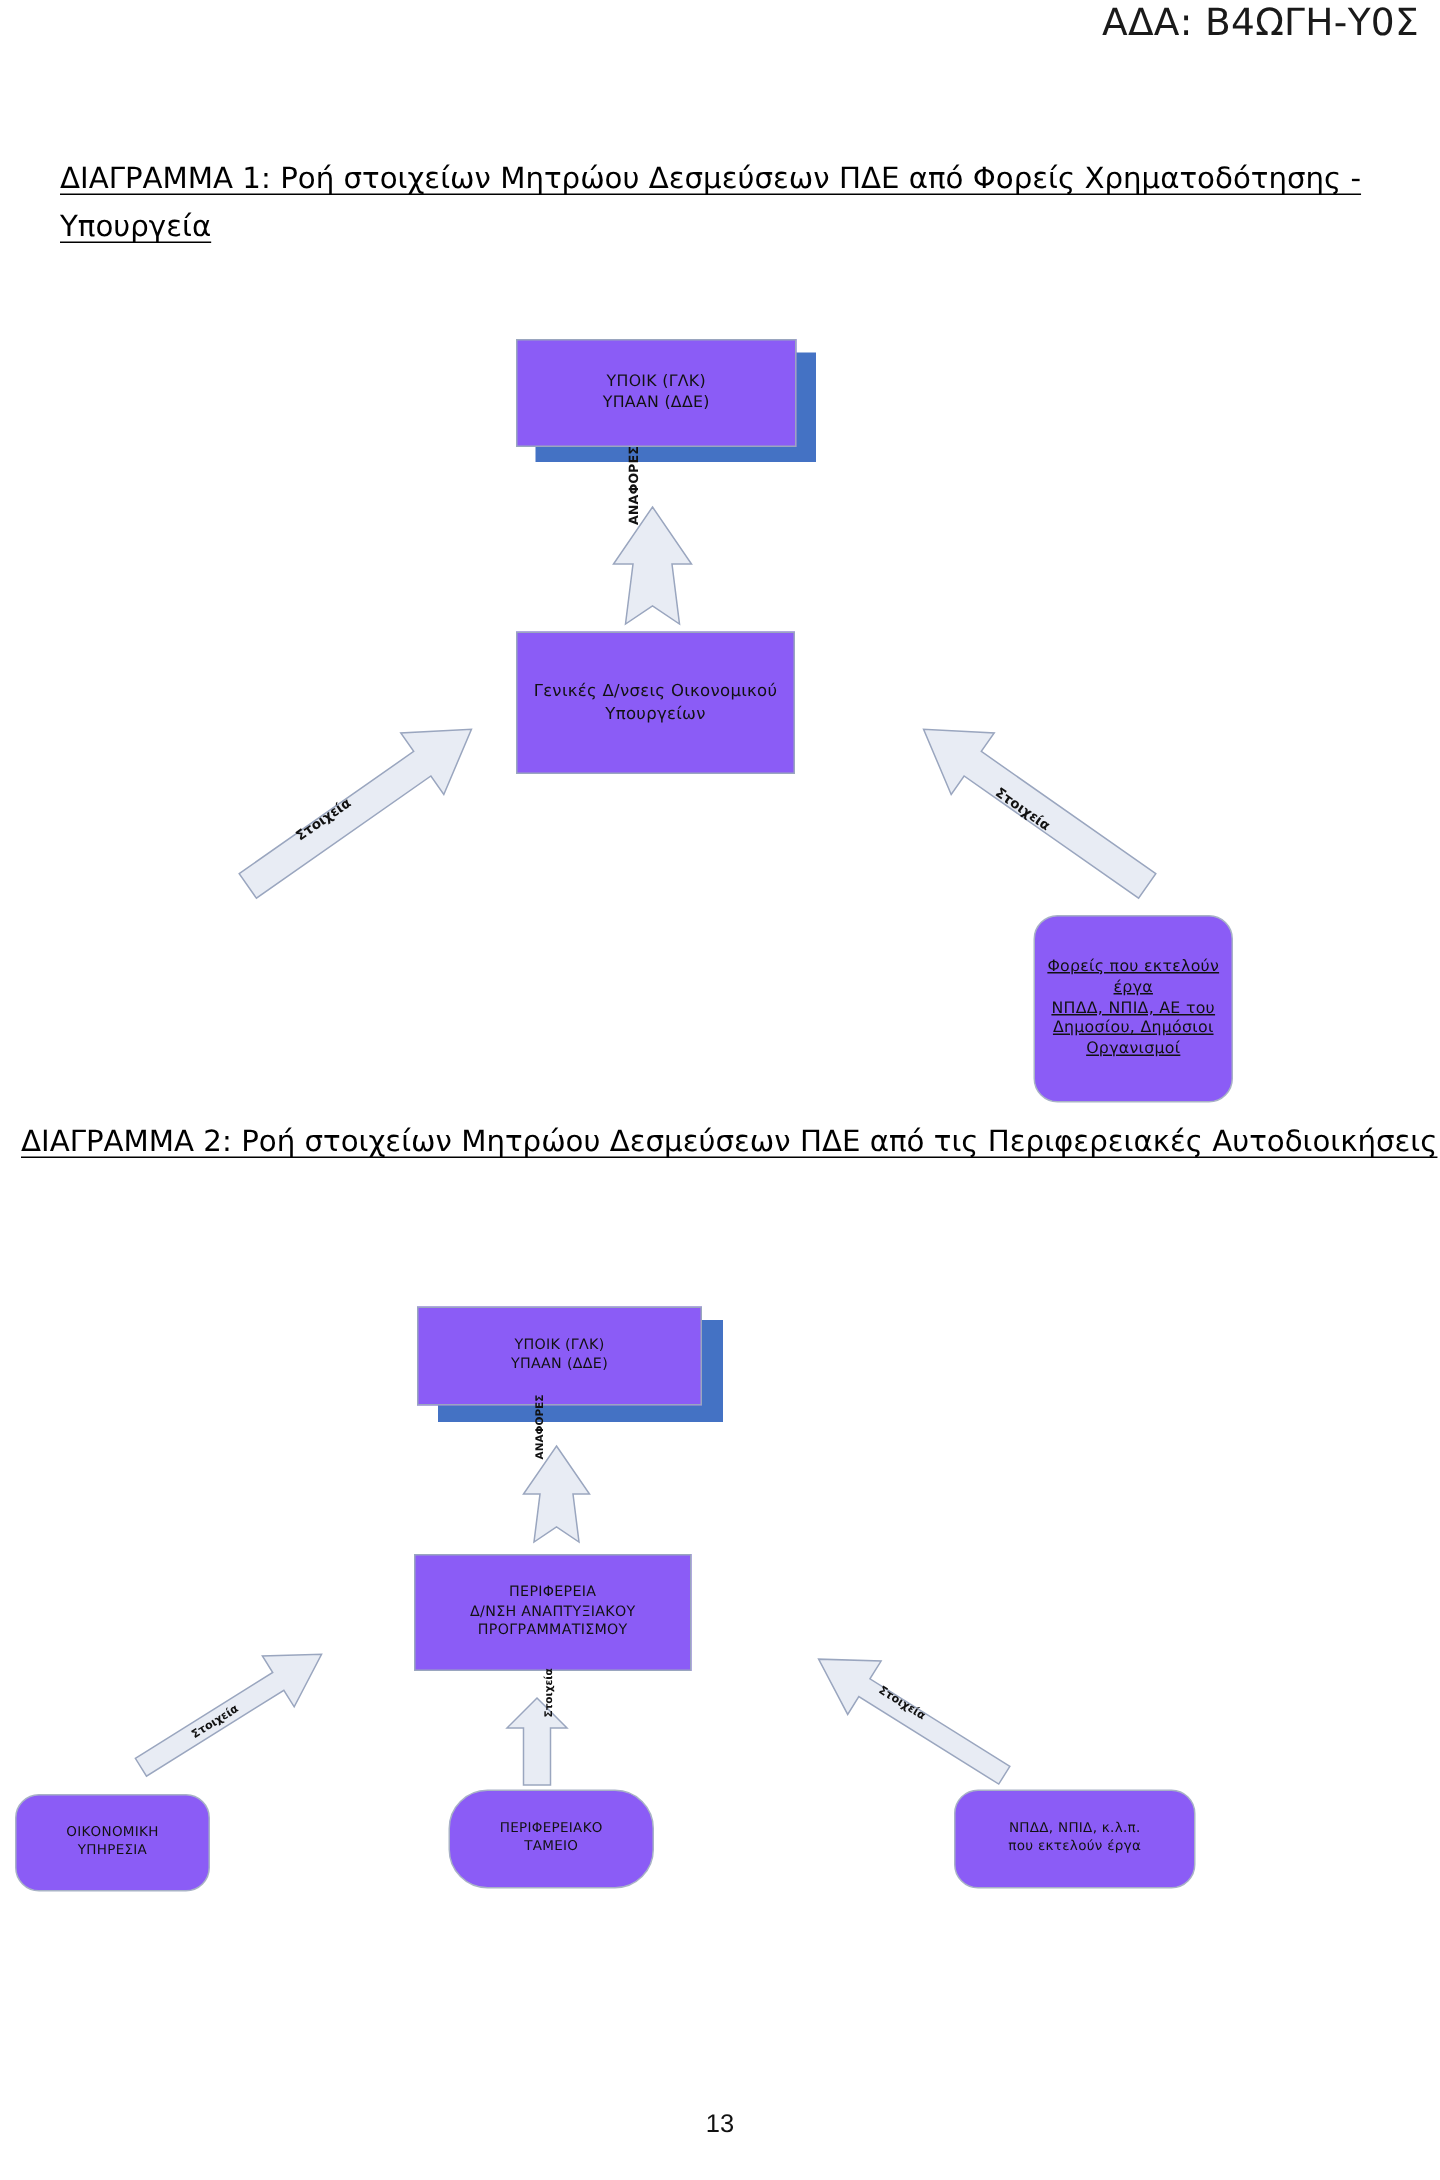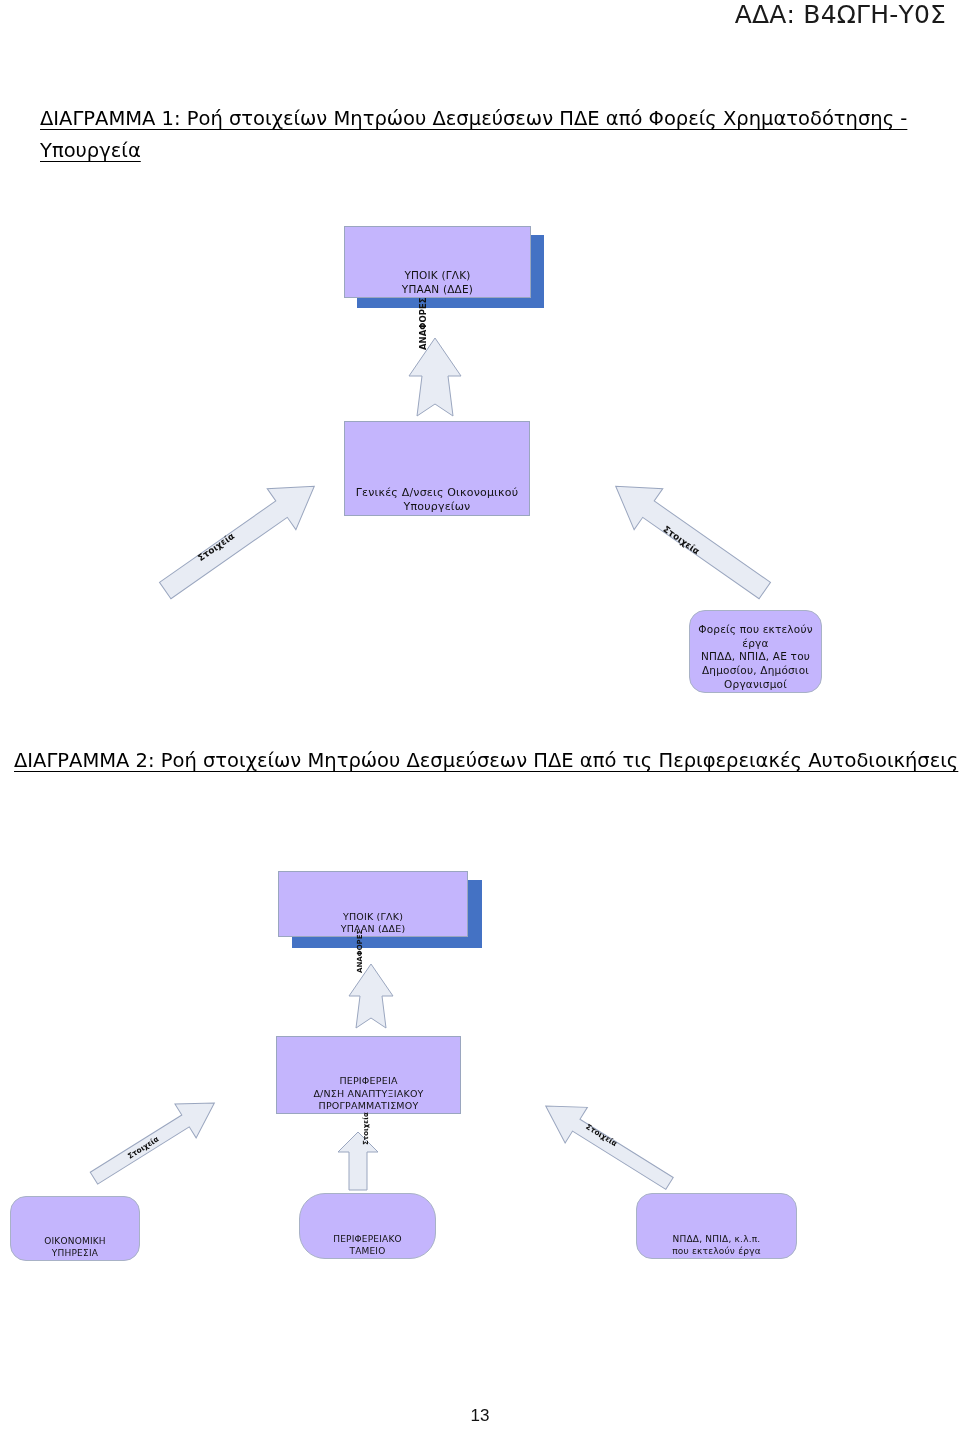--- a/index.html
+++ b/index.html
@@ -55,24 +55,24 @@
     top: 745px;
     width: 935px;
     text-align: center;
     white-space: nowrap;
   }
 
   
   .node {
     position: absolute;
     box-sizing: border-box;
-    background: #c4b5fd;
+    background: #8b5cf6;
     border: 1px solid #9aa6bf;
     display: flex;
-    align-items: flex-end;
+    align-items: center;
     justify-content: center;
     text-align: center;
     color: #111;
     line-height: 1.32;
     letter-spacing: 0.2px;
     font-family: "DejaVu Sans", "Liberation Sans", sans-serif;
   }
   .node.rounded {
     border-radius: 16px;
     border-color: #a8b2c6;
@@ -166,21 +166,21 @@
   <div class="arrow-diag" style="left:590px; top:480px; width:200px; height:115px;">
     <svg width="200" height="115" viewBox="0 0 200 115">
       <g transform="rotate(35 100 57)">
         <polygon class="arrow-fill" points="192,48 50,48 50,33 10,58 50,83 50,68 192,68"></polygon>
       </g>
     </svg>
   </div>
   <div class="arrow-label" style="left:667px; top:524px; font-size:9px; transform: rotate(35deg); transform-origin: left top;">Στοιχεία</div>
 
 
-  <div class="node rounded" style="left:689px; top:610px; width:133px; height:83px; font-size:10.5px;">
+  <div class="node rounded" style="left:689px; top:610px; width:133px; height:125px; font-size:10.5px;text-decoration:underline;">
     <span class="txt">
       <span>Φορείς που εκτελούν</span><br>
       <span>έργα</span><br>
       <span>ΝΠΔΔ, ΝΠΙΔ, ΑΕ του</span><br>
       <span>Δημοσίου, Δημόσιοι</span><br>
       <span>Οργανισμοί</span>
     </span>
   </div>
 
   <div class="diagram-title" id="title-2">ΔΙΑΓΡΑΜΜΑ 2: Ροή στοιχείων Μητρώου Δεσμεύσεων ΠΔΕ από τις Περιφερειακές Αυτοδιοικήσεις</div>

